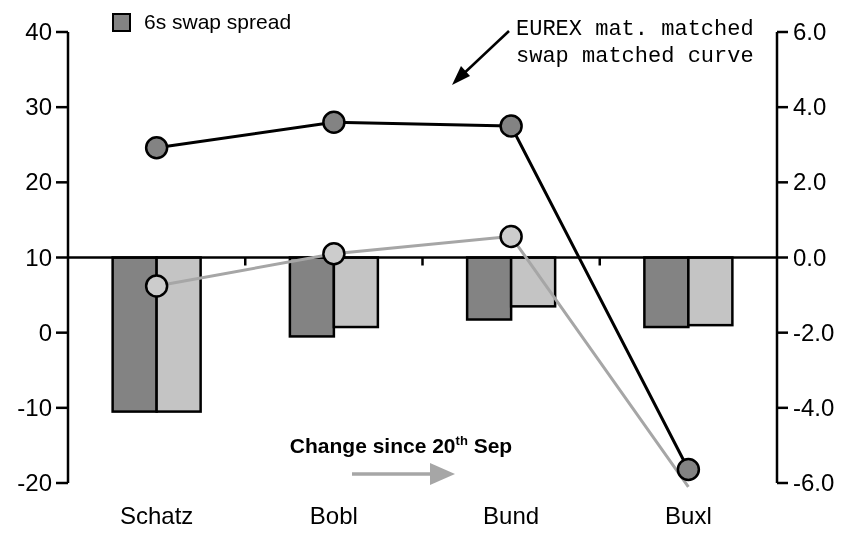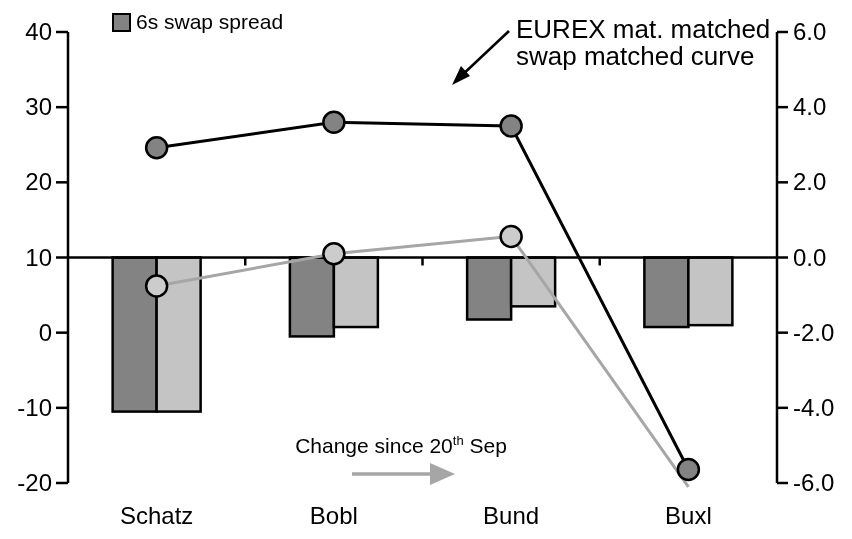--- a/index.html
+++ b/index.html
@@ -1,26 +1,26 @@
 <!DOCTYPE html>
 <html><head>
 <meta charset="utf-8">
 <style>
   html,body{margin:0;padding:0;background:#ffffff;}
   body{width:852px;height:539px;position:relative;overflow:hidden;
        font-family:"Liberation Sans",sans-serif;color:#000;}
   .stage{position:absolute;inset:0;}
   svg{position:absolute;left:0;top:0;}
   .legend{position:absolute;left:112px;top:11px;}
-  .legend-item{display:flex;align-items:center;margin-bottom:9px;}
+  .legend-item{display:flex;align-items:center;margin-bottom:9px;gap:8px;}
   .legend-swatch{width:15px;height:15px;border:2.5px solid #000;margin-right:5px;flex:0 0 auto;}
   .legend-label{font-size:21px;line-height:22px;white-space:nowrap;}
-  .anno-curve{position:absolute;left:516px;top:16px;font-size:26px;line-height:27px;white-space:nowrap;}
+  .anno-curve{position:absolute;left:516px;top:16px;font-size:22px;line-height:27px;white-space:nowrap;font-family:Liberation Mono, monospace;}
   .anno-change{position:absolute;left:270px;top:434px;width:262px;text-align:center;
-               font-size:21px;white-space:nowrap;}
+               font-size:21px;white-space:nowrap;font-weight:bold;}
   .anno-change sup{font-size:13px;vertical-align:super;line-height:0;}
 </style>
 </head>
 <body>
 
 <div class="stage">
 
   <svg id="chart-svg" width="852" height="539" viewBox="0 0 852 539">
       <rect x="112.625" y="257.5" width="44" height="154.09166666666664" fill="#838383" stroke="#000" stroke-width="2.5"></rect>
       <rect x="289.875" y="257.5" width="44" height="78.92500000000001" fill="#838383" stroke="#000" stroke-width="2.5"></rect>

